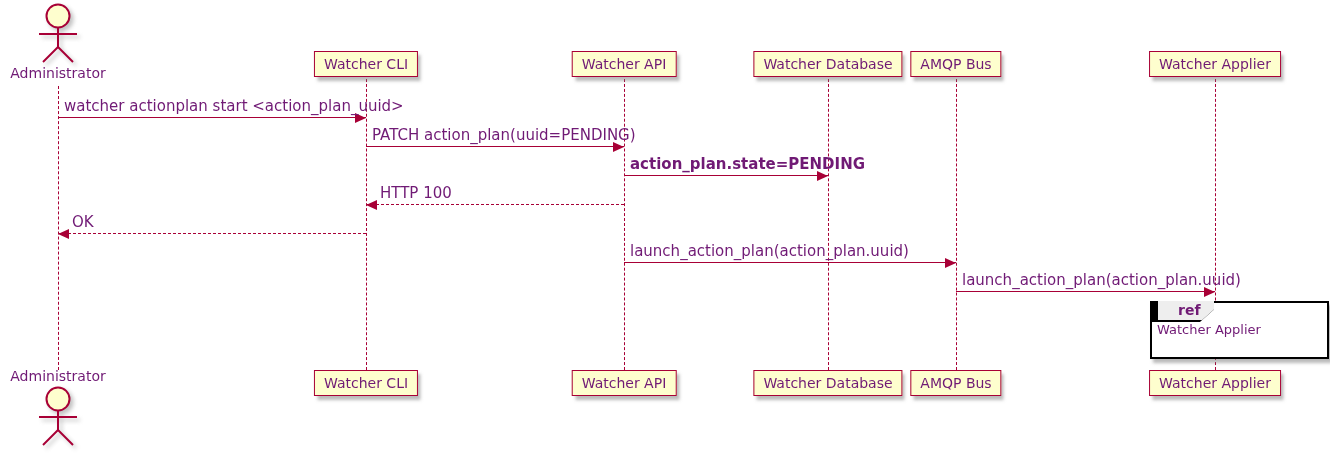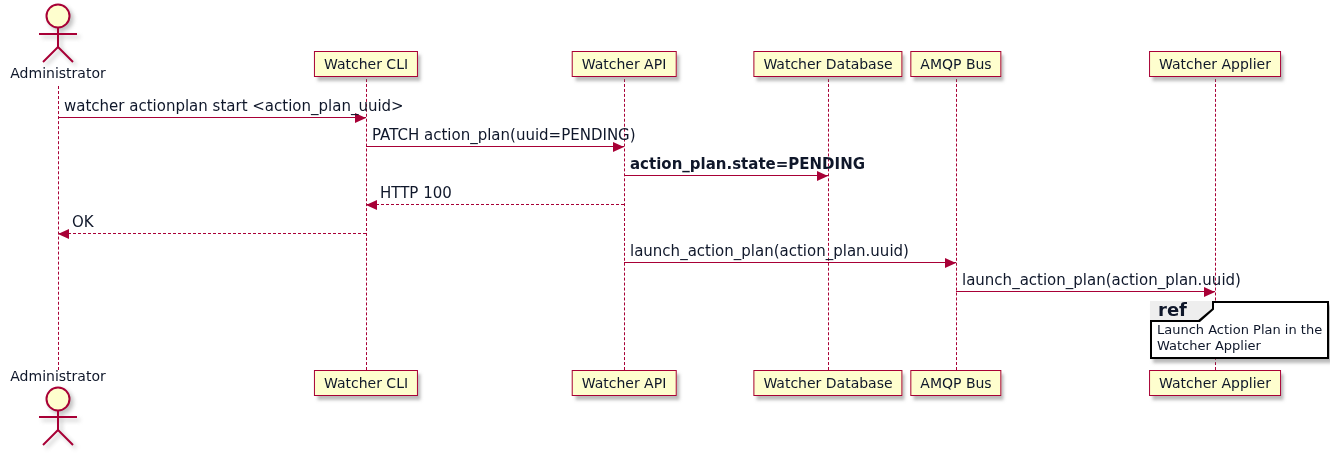--- a/index.html
+++ b/index.html
@@ -1,19 +1,19 @@
 <!DOCTYPE html>
 <html><head>
 <meta charset="utf-8">
 <title>Sequence Diagram</title>
 <style>
   html,body{margin:0;padding:0;background:#fff;}
   .canvas{
     position:relative;width:1330px;height:456px;overflow:hidden;
-    background:var(--bg,#fff);color:#0f172a;
+    background:var(--bg,#fff);color:#701a75;
     font-family:"DejaVu Sans","Liberation Sans",sans-serif;
     --stroke:#A80036;--fill:#FEFECE;--refborder:#000;--reffill:#EEE;
   }
   .lifeline{position:absolute;width:0;border-left:1px dashed var(--stroke);}
   .pbox{
     position:absolute;transform:translateX(-50%);
     background:var(--fill);border:1.5px solid var(--stroke);
     padding:3px 9px;font-size:14px;line-height:18px;white-space:nowrap;
     box-shadow:3px 4px 3px rgba(120,120,120,.5);
   }
@@ -30,23 +30,23 @@
   .actor-svg line{stroke:var(--stroke);stroke-width:2;}
   .ref-box{
     position:absolute;box-sizing:border-box;background:#fff;
     border:2px solid var(--refborder);box-shadow:3px 4px 3px rgba(120,120,120,.5);
   }
   .ref-tab{
     position:absolute;top:-2px;left:-2px;width:64px;height:21px;background:var(--refborder);
     clip-path:polygon(0 0,100% 0,100% 40%,78% 100%,0 100%);
   }
   .ref-tab-inner{
-    position:absolute;top:0;left:0;width:62px;height:19px;background:var(--reffill);
+    position:absolute;top:0;left:8px;width:62px;height:19px;background:var(--reffill);
     clip-path:polygon(0 0,100% 0,100% 40%,78% 100%,0 100%);
-    font-weight:bold;font-size:18px;line-height:18px;padding-left:8px;box-sizing:border-box;
+    font-weight:bold;font-size:14px;line-height:18px;padding-left:20px;box-sizing:border-box;
   }
   .ref-body{position:absolute;left:0;right:0;top:17px;padding:2px 5px;font-size:13px;line-height:16px;white-space:nowrap;}
 </style>
 </head>
 <body>
 
 <div class="canvas" style="--stroke: #A80036; --fill: #FEFECE; --bg: #FFFFFF; --refborder: #000000; --reffill: #EEEEEE;">
 
   <svg class="actor-svg" style="left:32px;top:3px" width="52" height="60" viewBox="0 0 52 60">
     <circle cx="26" cy="13" r="11.5"></circle>
@@ -101,21 +101,20 @@
       <div class="msg-label" style="left: 962px; top: 273px;">launch_action_plan(action_plan.uuid)</div>
     </div>
 
   <div class="ref-box" id="refBox" style="left: 1150px; top: 301px; width: 179px; height: 58px;">
     <div class="ref-tab">
       <div class="ref-tab-inner">
         <span>ref</span>
       </div>
     </div>
     <div class="ref-body">
-      <div>Launch Action Plan in the</div>
       <div>Watcher Applier</div>
     </div>
   </div>
 
   <div class="actor-label" style="left:58px;top:369px">Administrator</div>
   <svg class="actor-svg" style="left:32px;top:386px" width="52" height="60" viewBox="0 0 52 60">
     <circle cx="26" cy="13" r="11.5"></circle>
     <line x1="26" y1="24.5" x2="26" y2="44"></line>
     <line x1="7" y1="31" x2="45" y2="31"></line>
     <line x1="26" y1="44" x2="11" y2="59"></line>

